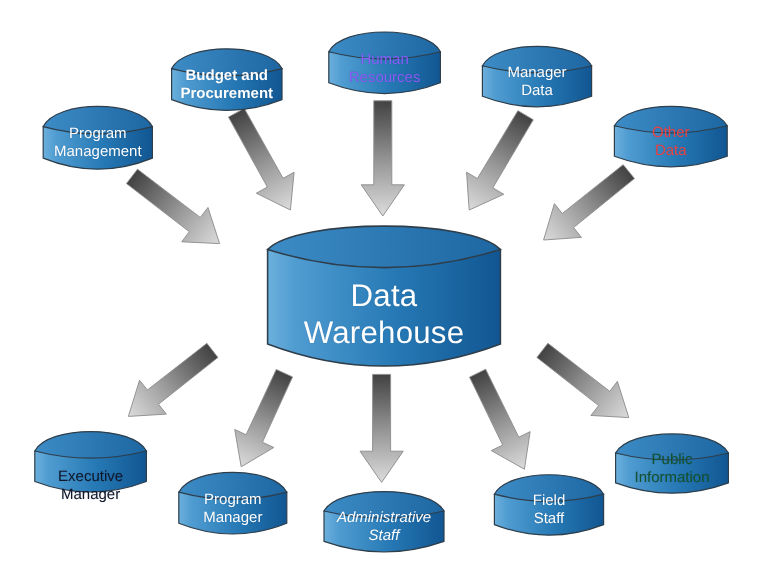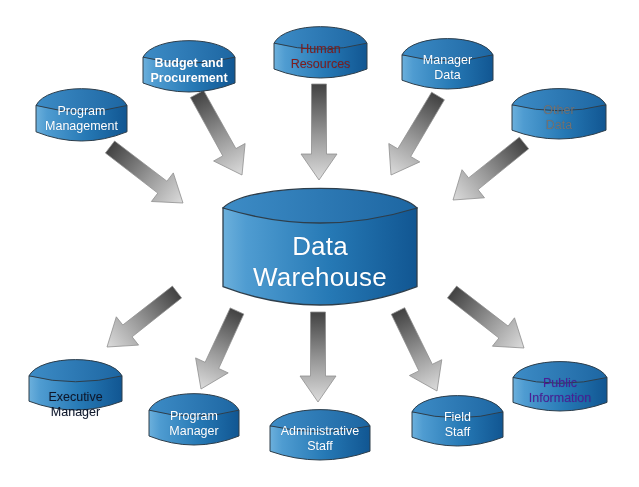--- a/index.html
+++ b/index.html
@@ -138,21 +138,21 @@
               <stop offset="100%" stop-color="#115692"></stop>
             </linearGradient>
             <linearGradient id="tg2">
               <stop offset="0%" stop-color="#3d8cc6"></stop>
               <stop offset="100%" stop-color="#1d66a2"></stop>
             </linearGradient>
           </defs>
           <path d="M1,18.150000000000002 L1,44 Q47.5,62 94,44 L94,18.150000000000002 Z" fill="url(#bg2)" stroke="#2e3e4b" stroke-width="1"></path>
           <path d="M1,18.150000000000002 C12.35,-3.850000000000001 82.65,-3.850000000000001 94,18.150000000000002 Q47.5,30.249999999999996 1,18.150000000000002 Z" fill="url(#tg2)" stroke="#2e3e4b" stroke-width="1"></path>
         </svg>
-    <div class="cyl-label cyl-label--small" style="color: #7f1d1d;">Human
+    <div class="cyl-label cyl-label--small" style="color: #8b5cf6;">Human
 Resources</div>
   </div>
       <div class="cyl" style="left: 401px; top: 37px; width: 93px; height: 54px;">
     <svg class="cyl-shape" viewBox="0 0 93 54">
           <defs>
             <linearGradient id="bg3">
               <stop offset="0%" stop-color="#6cb0dc"></stop>
               <stop offset="12%" stop-color="#4f9cd1"></stop>
               <stop offset="55%" stop-color="#2679b5"></stop>
               <stop offset="100%" stop-color="#115692"></stop>
@@ -178,21 +178,21 @@
               <stop offset="100%" stop-color="#115692"></stop>
             </linearGradient>
             <linearGradient id="tg4">
               <stop offset="0%" stop-color="#3d8cc6"></stop>
               <stop offset="100%" stop-color="#1d66a2"></stop>
             </linearGradient>
           </defs>
           <path d="M1,17.82 L1,43.2 Q48,60.8 95,43.2 L95,17.82 Z" fill="url(#bg4)" stroke="#2e3e4b" stroke-width="1"></path>
           <path d="M1,17.82 C12.48,-3.78 83.52,-3.78 95,17.82 Q48,29.700000000000003 1,17.82 Z" fill="url(#tg4)" stroke="#2e3e4b" stroke-width="1"></path>
         </svg>
-    <div class="cyl-label cyl-label--small" style="color: #737373;">Other
+    <div class="cyl-label cyl-label--small" style="color: #ef4444;">Other
 Data</div>
   </div>
       <div class="cyl" style="left: 222px; top: 187px; width: 196px; height: 120px;">
     <svg class="cyl-shape" viewBox="0 0 196 120">
           <defs>
             <linearGradient id="bg5">
               <stop offset="0%" stop-color="#6cb0dc"></stop>
               <stop offset="12%" stop-color="#4f9cd1"></stop>
               <stop offset="55%" stop-color="#2679b5"></stop>
               <stop offset="100%" stop-color="#115692"></stop>
@@ -241,21 +241,21 @@
               <stop offset="0%" stop-color="#3d8cc6"></stop>
               <stop offset="100%" stop-color="#1d66a2"></stop>
             </linearGradient>
           </defs>
           <path d="M1,18.150000000000002 L1,44 Q46,62 91,44 L91,18.150000000000002 Z" fill="url(#bg7)" stroke="#2e3e4b" stroke-width="1"></path>
           <path d="M1,18.150000000000002 C11.96,-3.850000000000001 80.04,-3.850000000000001 91,18.150000000000002 Q46,30.249999999999996 1,18.150000000000002 Z" fill="url(#tg7)" stroke="#2e3e4b" stroke-width="1"></path>
         </svg>
     <div class="cyl-label cyl-label--small" style="color: rgb(255, 255, 255);">Program
 Manager</div>
   </div>
-      <div class="cyl" style="left: 269px; top: 408px; width: 102px; height: 54px;">
+      <div class="cyl" style="left: 269px; top: 408px; width: 102px; height: 54px; font-style: italic;">
     <svg class="cyl-shape" viewBox="0 0 102 54">
           <defs>
             <linearGradient id="bg8">
               <stop offset="0%" stop-color="#6cb0dc"></stop>
               <stop offset="12%" stop-color="#4f9cd1"></stop>
               <stop offset="55%" stop-color="#2679b5"></stop>
               <stop offset="100%" stop-color="#115692"></stop>
             </linearGradient>
             <linearGradient id="tg8">
               <stop offset="0%" stop-color="#3d8cc6"></stop>
@@ -298,17 +298,17 @@
               <stop offset="100%" stop-color="#115692"></stop>
             </linearGradient>
             <linearGradient id="tg10">
               <stop offset="0%" stop-color="#3d8cc6"></stop>
               <stop offset="100%" stop-color="#1d66a2"></stop>
             </linearGradient>
           </defs>
           <path d="M1,17.490000000000002 L1,42.400000000000006 Q48,59.599999999999994 95,42.400000000000006 L95,17.490000000000002 Z" fill="url(#bg10)" stroke="#2e3e4b" stroke-width="1"></path>
           <path d="M1,17.490000000000002 C12.48,-3.710000000000001 83.52,-3.710000000000001 95,17.490000000000002 Q48,29.15 1,17.490000000000002 Z" fill="url(#tg10)" stroke="#2e3e4b" stroke-width="1"></path>
         </svg>
-    <div class="cyl-label cyl-label--small" style="color: #4c1d95;">Public
+    <div class="cyl-label cyl-label--small" style="color: #14532d;">Public
 Information</div>
   </div>
     </div>
 </div>
 
 </body></html>

